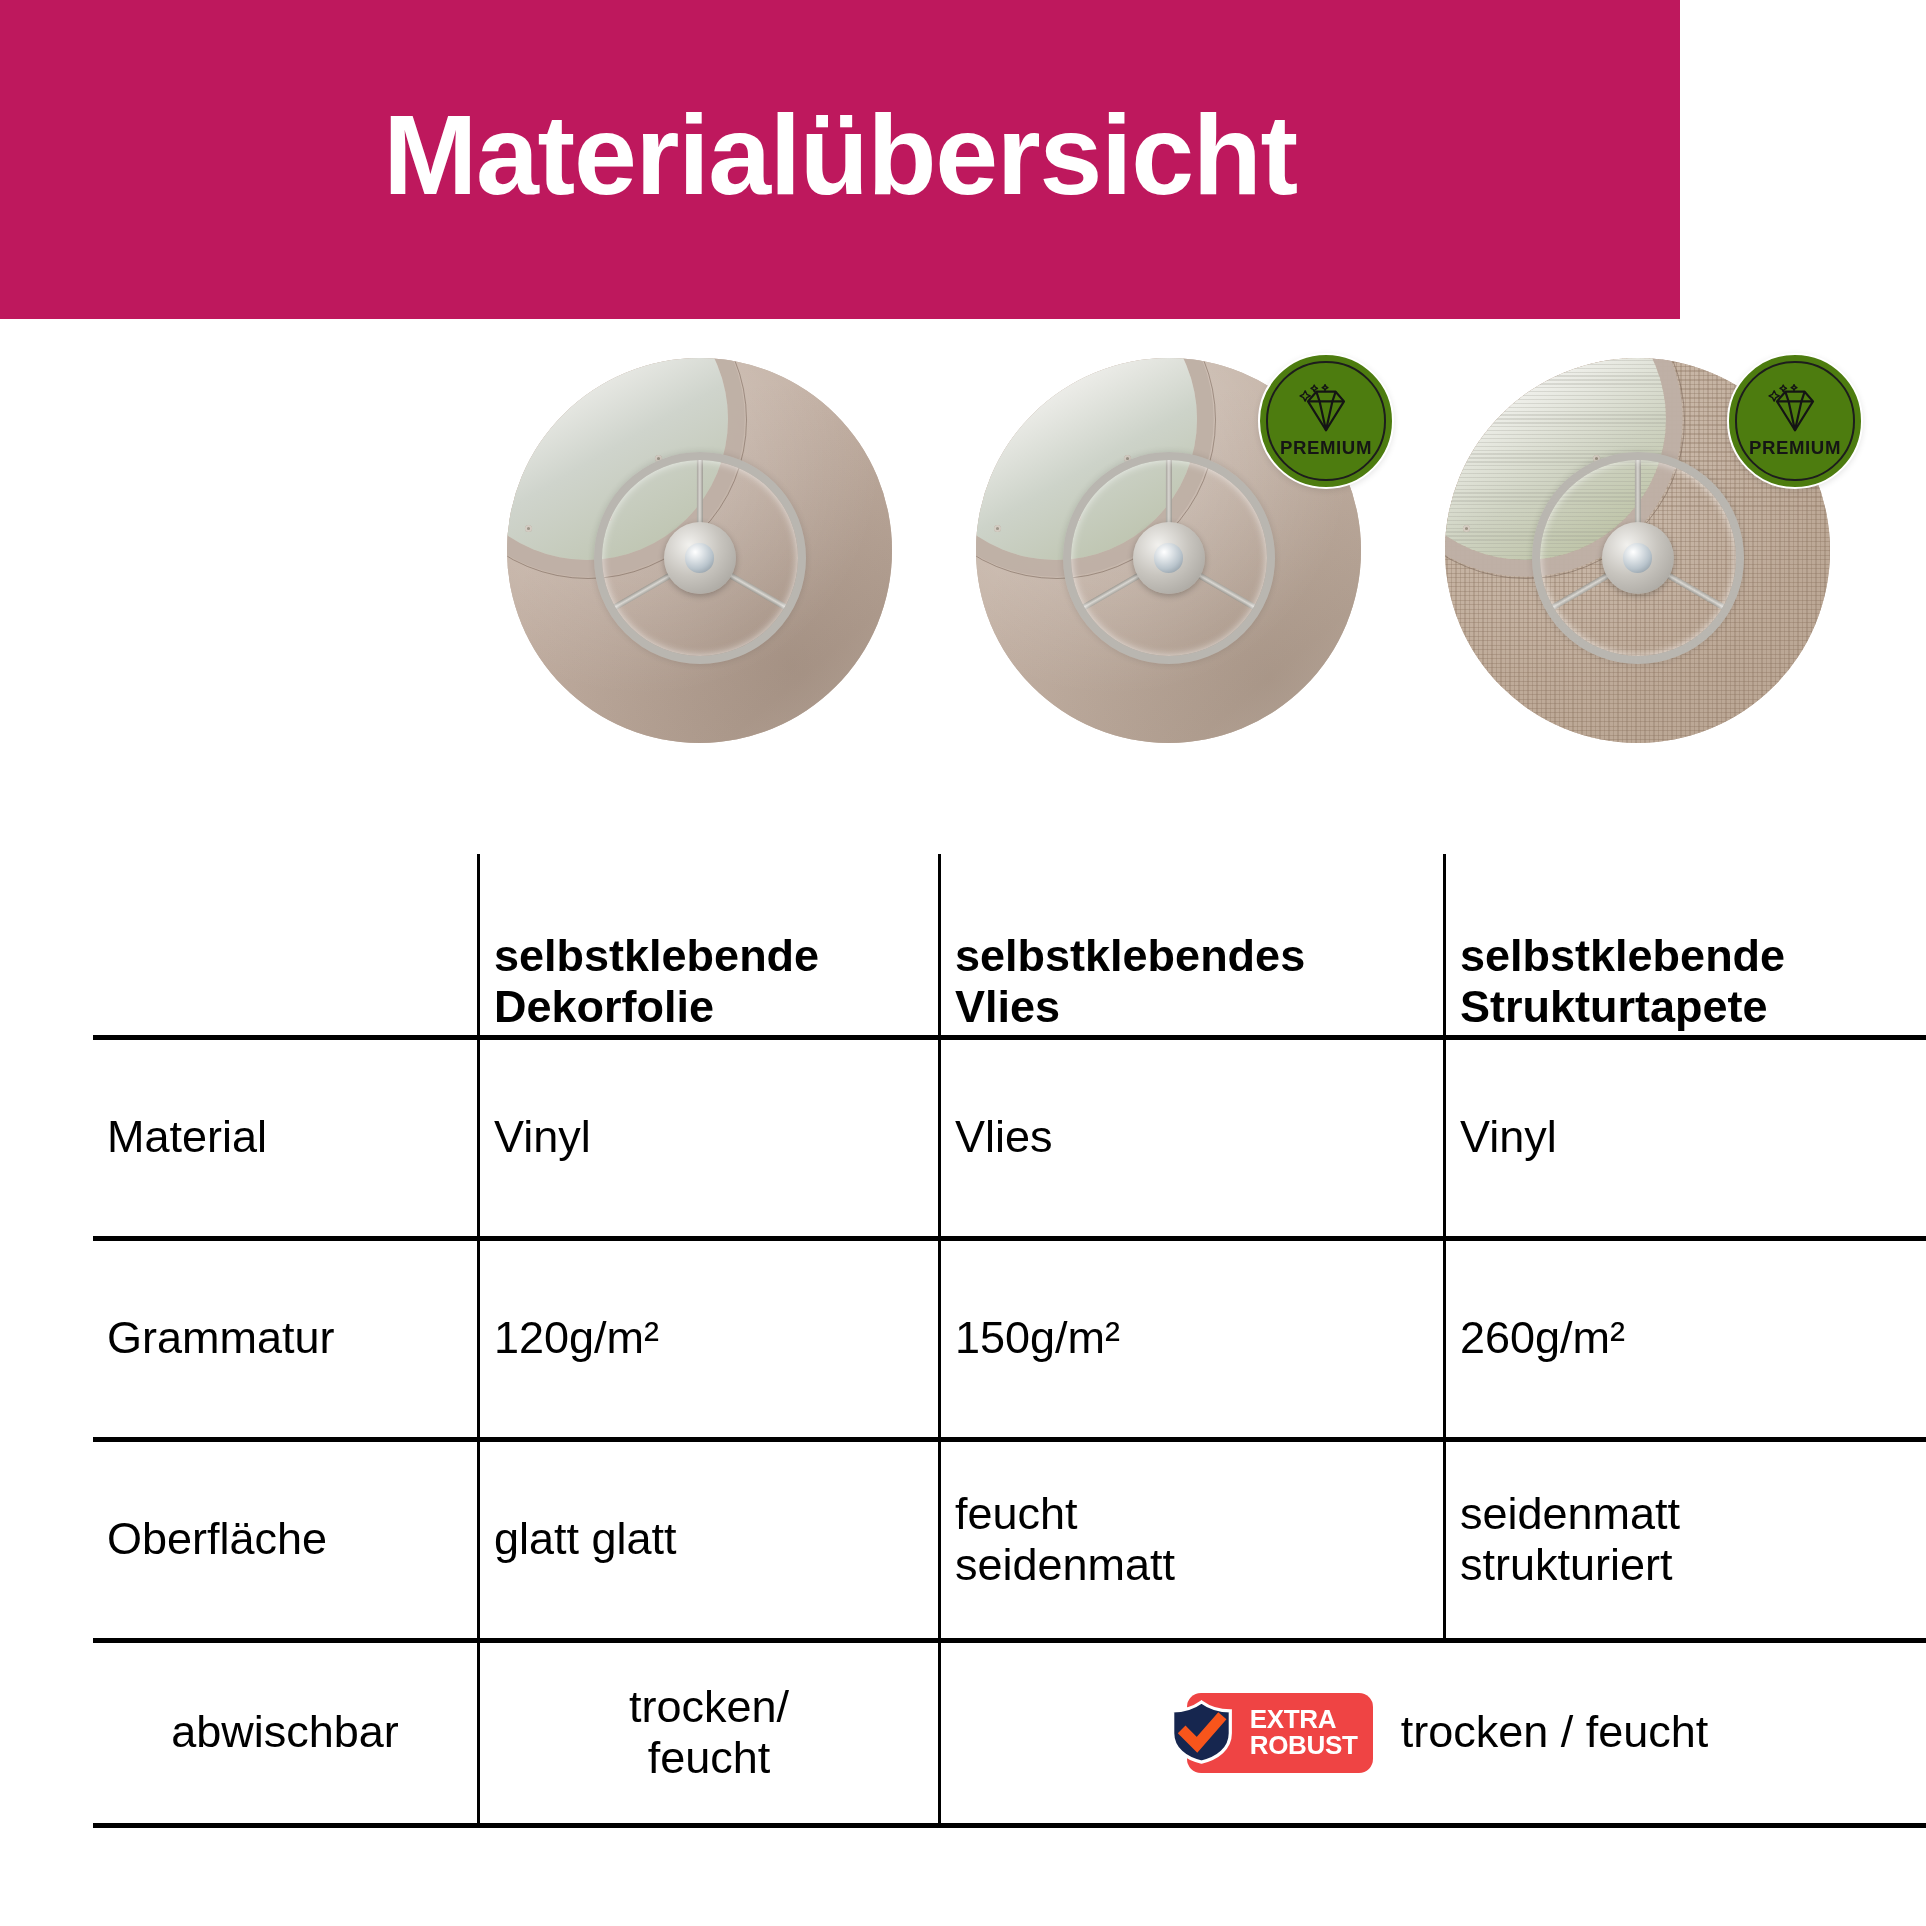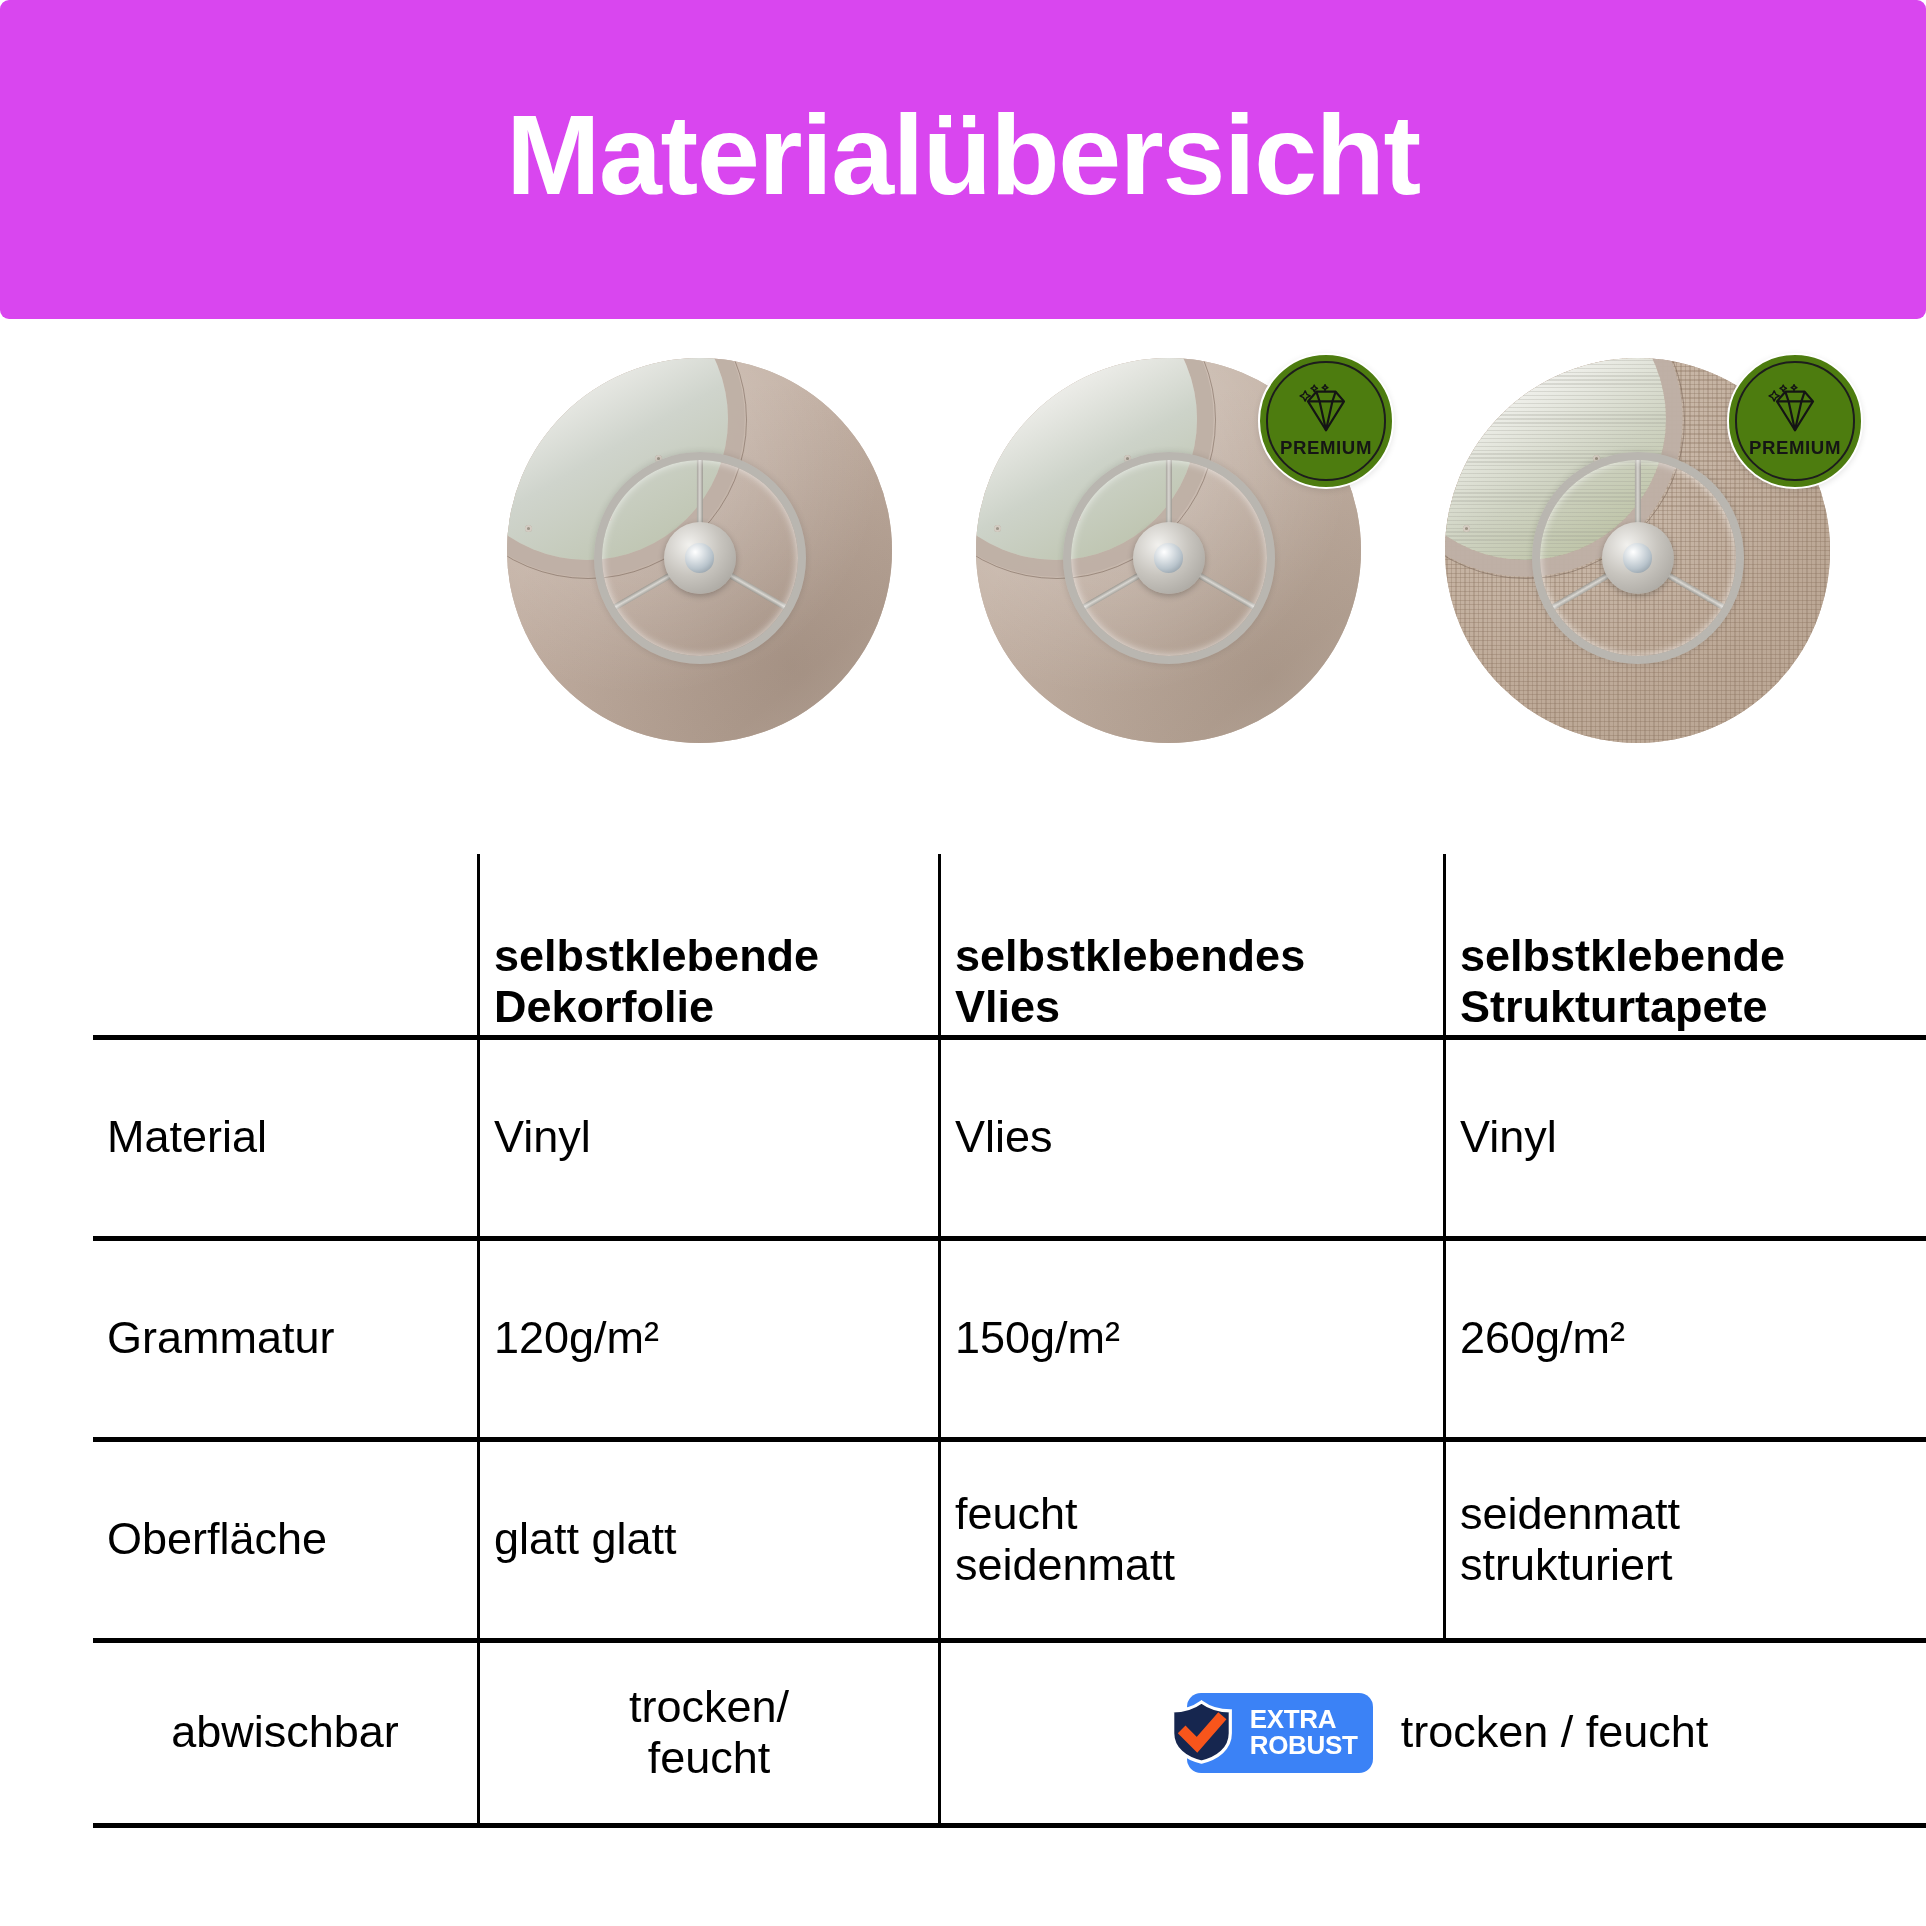--- a/index.html
+++ b/index.html
@@ -6,23 +6,23 @@
   body{
     width:1926px;height:1926px;
     background:#ffffff;
     font-family:"Liberation Sans", sans-serif;
     overflow:hidden;
     position:relative;
   }
 
   
   .header{
-    position:absolute;left:0;top:0;width:1926px;height:319px;
-    background:#d946ef;
-    display:flex;align-items:center;justify-content:center;border-radius:9px;
+    position:absolute;left:0;top:0;width:1680px;height:319px;
+    background:#be185d;
+    display:flex;align-items:center;justify-content:center;
   }
   .header-title{
     color:#ffffff;
     font-size:113px;
     font-weight:bold;
     letter-spacing:-1.3px;
     line-height:1;
     margin-top:-7.7px;
   }
 
@@ -184,21 +184,21 @@
   .lastrow .col-label{border-right:3.9px solid #000;}
   .lastrow .col-a{border-right:3.9px solid #000;}
   .merged-cell{
     display:flex;align-items:center;justify-content:center;gap:28px;
   }
 
   
   .robust-badge{
     position:relative;
     width:186px;height:80px;
-    background:#3b82f6;
+    background:#ef4444;
     border-radius:14px;
     display:flex;align-items:center;
     flex:0 0 auto;
   }
   .robust-shield{
     position:absolute;left:-20.5px;top:7.7px;width:71px;height:64px;
   }
   .robust-text{
     margin-left:63px;
     color:#ffffff;

